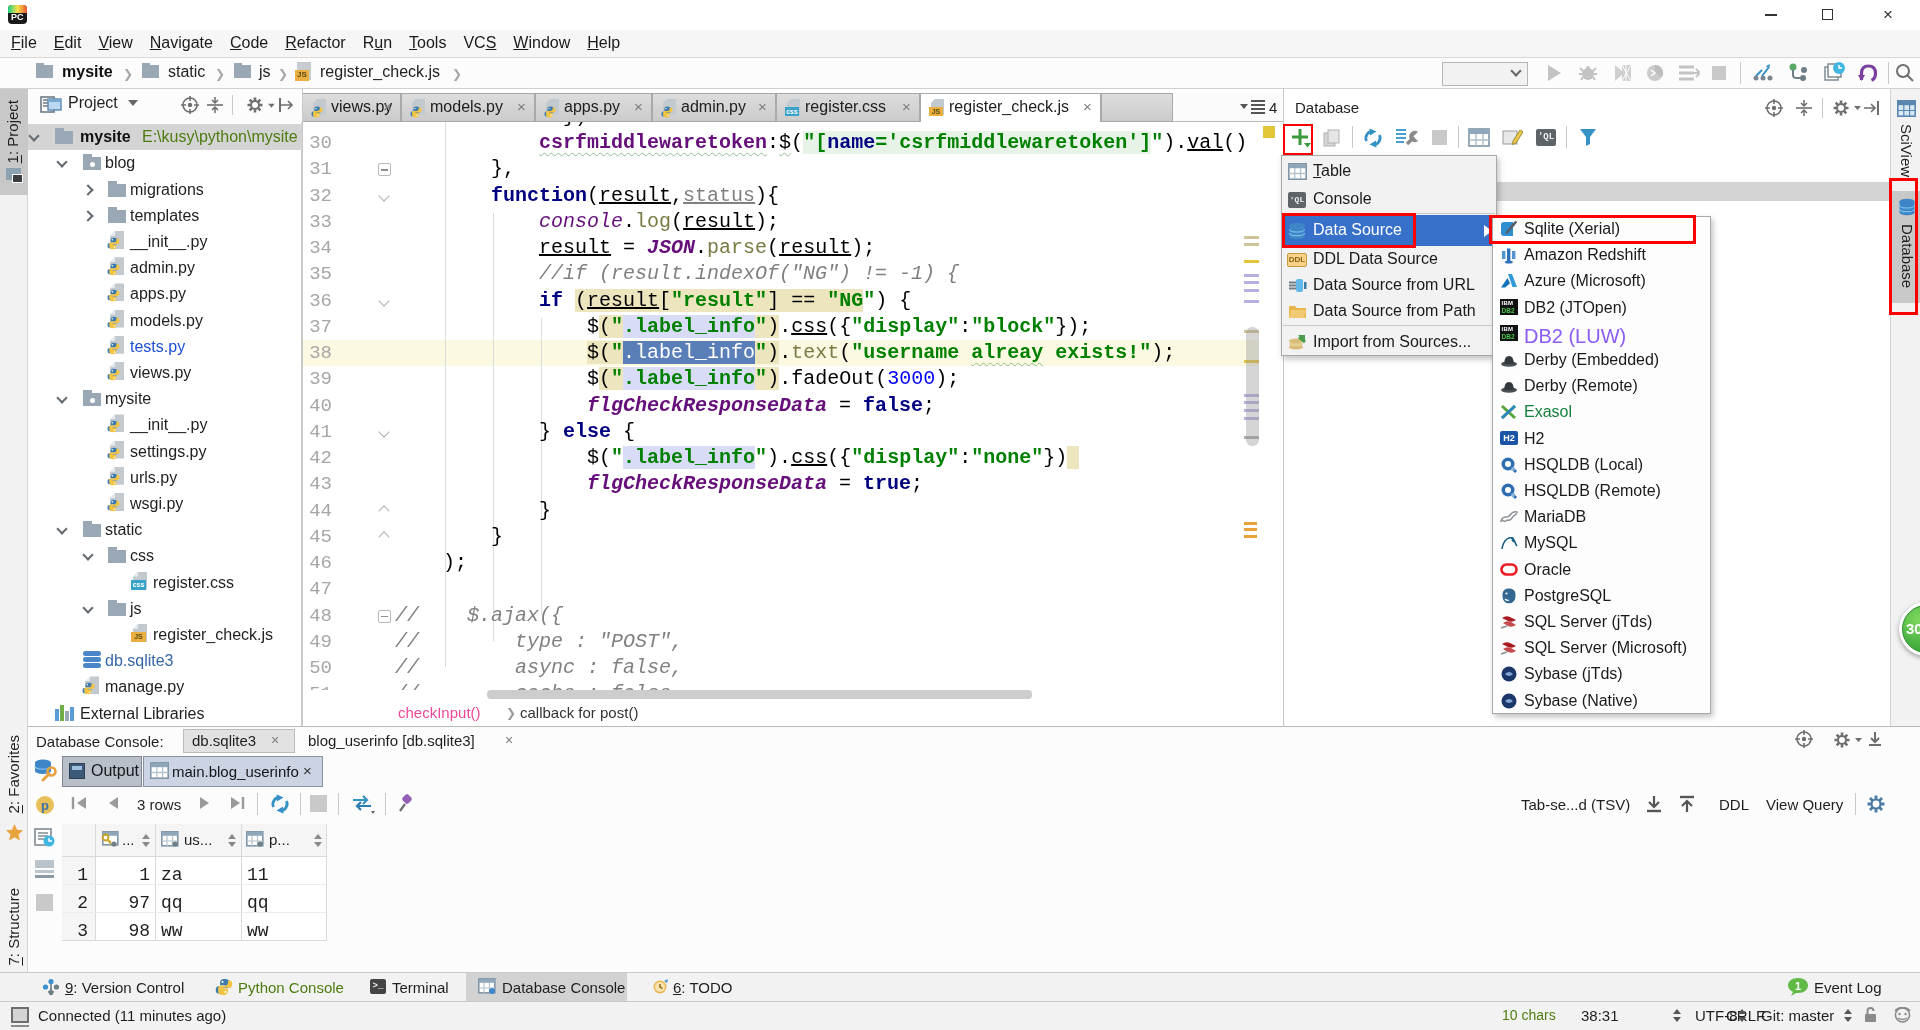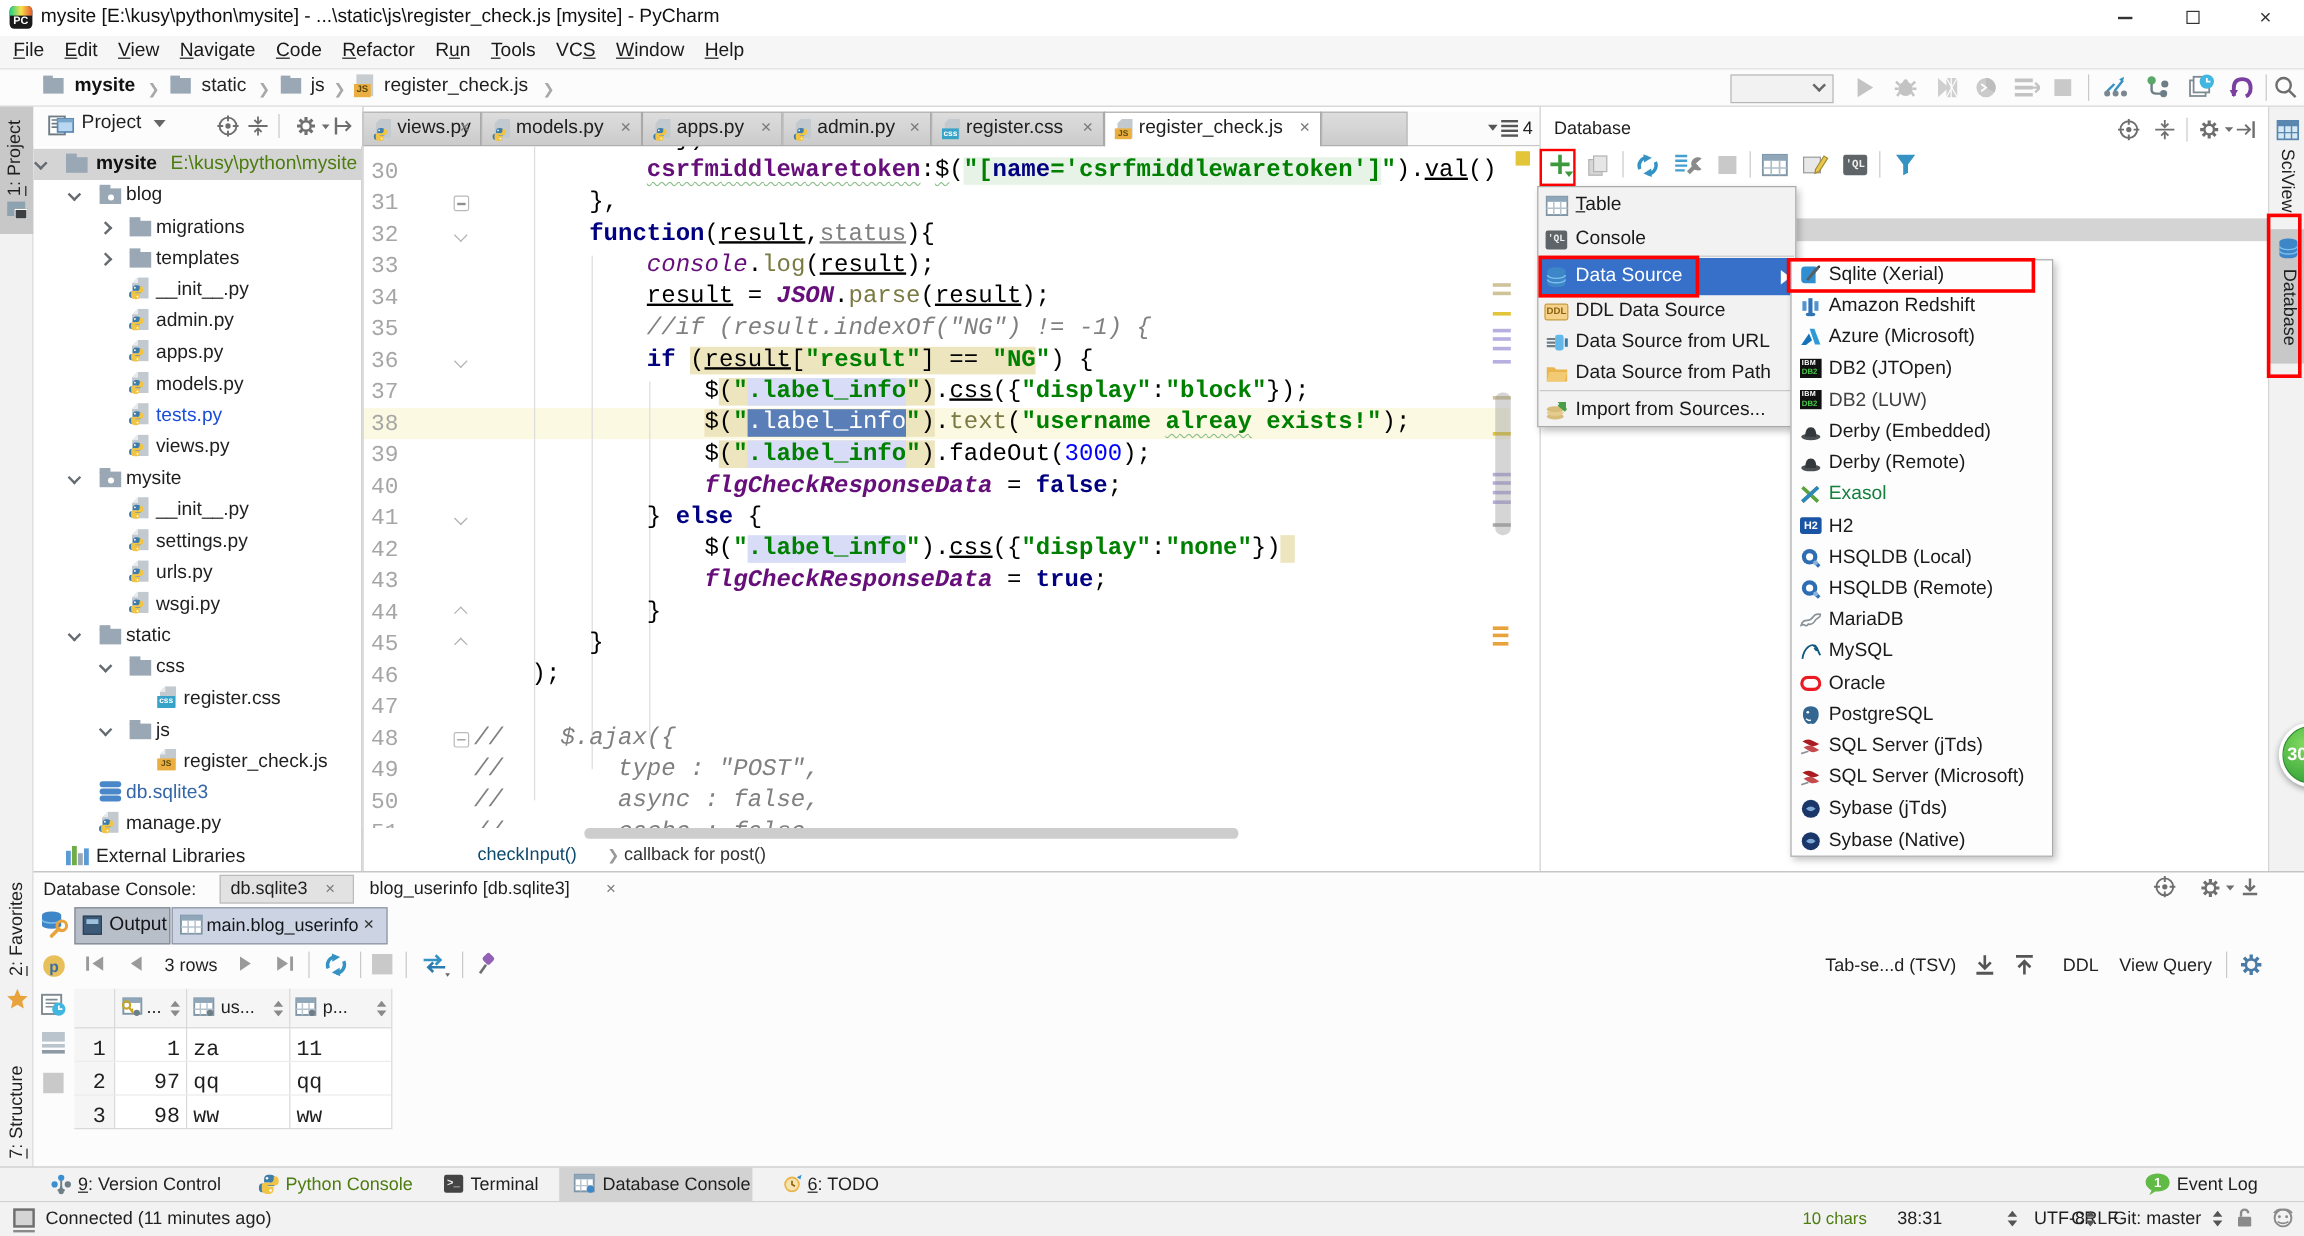--- a/index.html
+++ b/index.html
@@ -27,21 +27,20 @@
 .sep{background:#c9c9c9}
 .sqg{text-decoration:underline;text-decoration-style:wavy;text-decoration-color:#8fbf8f;text-decoration-thickness:1px;text-underline-offset:4px}
 </style></head>
 <body>
 
 <div class="a" style="left:0;top:0;width:1920px;height:30px;background:#fff">
   <div class="a" style="left:8px;top:5px;width:19px;height:19px;border-radius:4px;background:#1a1a1a;overflow:hidden">
      <div class="a" style="left:0;top:0;width:19px;height:8px;background:linear-gradient(90deg,#1bd085,#f8e14b,#e8562f)"></div>
      <div class="a" style="left:3px;top:7px;font:bold 9px 'Liberation Sans';color:#fff">PC</div>
   </div>
-  <div class="a" style="left:34px;top:5px;font-size:16px;color:#101010">mysite [E:\kusy\python\mysite] - ...\static\js\register_check.js [mysite] - PyCharm</div>
   <div class="a" style="left:1765px;top:14px;width:12px;height:1.5px;background:#333"></div>
   <div class="a" style="left:1822px;top:9px;width:11px;height:11px;border:1px solid #333"></div>
   <div class="a" style="left:1883px;top:5px;font-size:17px;color:#333">×</div>
 </div>
 
 <div class="a" style="left:0;top:30px;width:1920px;height:28px;background:#f6f6f6;border-bottom:1px solid #d9d9d9">
   <div class="a" style="left:11px;top:4px;font-size:16px;color:#1a1a1a">
     <span style="margin-right:17px"><u>F</u>ile</span><span style="margin-right:17px"><u>E</u>dit</span><span style="margin-right:17px"><u>V</u>iew</span><span style="margin-right:17px"><u>N</u>avigate</span><span style="margin-right:17px"><u>C</u>ode</span><span style="margin-right:17px"><u>R</u>efactor</span><span style="margin-right:17px">R<u>u</u>n</span><span style="margin-right:17px"><u>T</u>ools</span><span style="margin-right:17px">VC<u>S</u></span><span style="margin-right:17px"><u>W</u>indow</span><span><u>H</u>elp</span>
   </div>
 </div>
@@ -440,21 +439,21 @@
 <div class="a" style="left:1244px;top:409px;width:15px;height:3px;background:#b8aee0"></div>
 <div class="a" style="left:1244px;top:417px;width:15px;height:3px;background:#b8aee0"></div>
 <div class="a" style="left:1244px;top:436px;width:15px;height:3px;background:#ababab"></div>
 <div class="a" style="left:1244px;top:522px;width:13px;height:3px;background:#e8a33d"></div>
 <div class="a" style="left:1244px;top:528px;width:13px;height:3px;background:#e8a33d"></div>
 <div class="a" style="left:1244px;top:535px;width:13px;height:3px;background:#e8a33d"></div>
 <div class="a" style="left:1263px;top:126px;width:12px;height:12px;background:#e3c53a"></div>
 <div class="a" style="left:1246px;top:327px;width:13px;height:119px;border-radius:6px;background:rgba(150,150,150,0.4)"></div>
 <div class="a" style="left:487px;top:690px;width:545px;height:9px;border-radius:4px;background:#cdcdcd"></div>
 <div class="a" style="left:302px;top:700px;width:981px;height:26px;background:#fff"></div>
-<div class="a" style="left:398px;top:704px;font-size:15px;color:#0c4a6e">checkInput()</div>
+<div class="a" style="left:398px;top:704px;font-size:15px;color:#ec4899">checkInput()</div>
 <div class="a" style="left:506px;top:706px;font-size:12px;color:#999">❯</div>
 <div class="a" style="left:520px;top:704px;font-size:15px;color:#333">callback for post()</div>
 <div class="a" style="left:302px;top:89px;width:1px;height:637px;background:#c9c9c9"></div>
 <div class="a" style="left:1283px;top:89px;width:1px;height:637px;background:#c9c9c9"></div>
 <div class="a" style="left:1284px;top:89px;width:606px;height:637px;background:#fff"></div>
 <div class="a" style="left:1295px;top:99px;font-size:15px;color:#1f1f1f">Database</div>
 <svg class="a" style="left:1765px;top:99px" width="18" height="18">
     <circle cx="9" cy="9" r="7" stroke="#6e6e6e" stroke-width="1.6" fill="none"></circle>
     <circle cx="9" cy="9" r="2.2" fill="#6e6e6e"></circle>
     <path d="M9 0 L9 5 M9 13 L9 18 M0 9 L5 9 M13 9 L18 9" stroke="#6e6e6e" stroke-width="1.6"></path>
@@ -578,21 +577,21 @@
 <div class="a" style="left:1524px;top:272.4px;font-size:16px;color:#1a1a1a">Azure (Microsoft)</div>
 <div class="a" style="left:1500px;top:298.6px;width:18px;height:16px;background:#111">
     <div class="a" style="left:1.5px;top:1.5px;font:bold 6px 'Liberation Sans';color:#fff;letter-spacing:0.3px">IBM</div>
     <div class="a" style="left:1.5px;top:8px;font:bold 6.5px 'Liberation Sans';color:#46c646">DB2</div>
   </div>
 <div class="a" style="left:1524px;top:298.6px;font-size:16px;color:#1a1a1a">DB2 (JTOpen)</div>
 <div class="a" style="left:1500px;top:324.8px;width:18px;height:16px;background:#111">
     <div class="a" style="left:1.5px;top:1.5px;font:bold 6px 'Liberation Sans';color:#fff;letter-spacing:0.3px">IBM</div>
     <div class="a" style="left:1.5px;top:8px;font:bold 6.5px 'Liberation Sans';color:#46c646">DB2</div>
   </div>
-<div class="a" style="left:1524px;top:324.8px;font-size:16px;color:#404040">DB2 (LUW)</div>
+<div class="a" style="left:1524px;top:324.8px;font-size:20px;color:#8b5cf6">DB2 (LUW)</div>
 <svg class="a" style="left:1500px;top:351.0px" width="18" height="18">
     <ellipse cx="9" cy="13" rx="8" ry="2.8" fill="#4a4f54"></ellipse>
     <path d="M4.5 13 Q4 5 9 5 Q14 5 13.5 13 Z" fill="#33383c"></path>
   </svg>
 <div class="a" style="left:1524px;top:351.0px;font-size:16px;color:#1a1a1a">Derby (Embedded)</div>
 <svg class="a" style="left:1500px;top:377.2px" width="18" height="18">
     <ellipse cx="9" cy="13" rx="8" ry="2.8" fill="#4a4f54"></ellipse>
     <path d="M4.5 13 Q4 5 9 5 Q14 5 13.5 13 Z" fill="#33383c"></path>
   </svg>
 <div class="a" style="left:1524px;top:377.2px;font-size:16px;color:#1a1a1a">Derby (Remote)</div>

